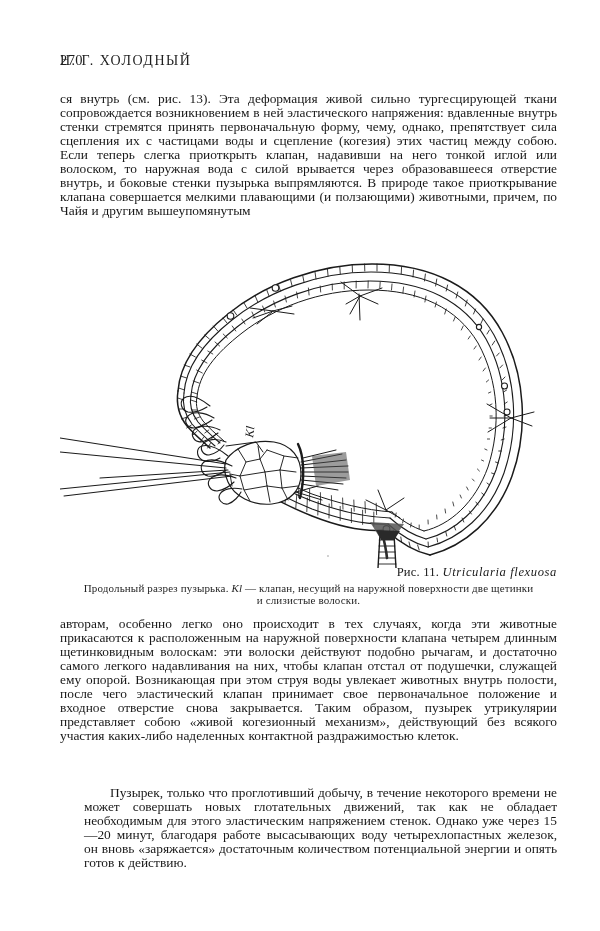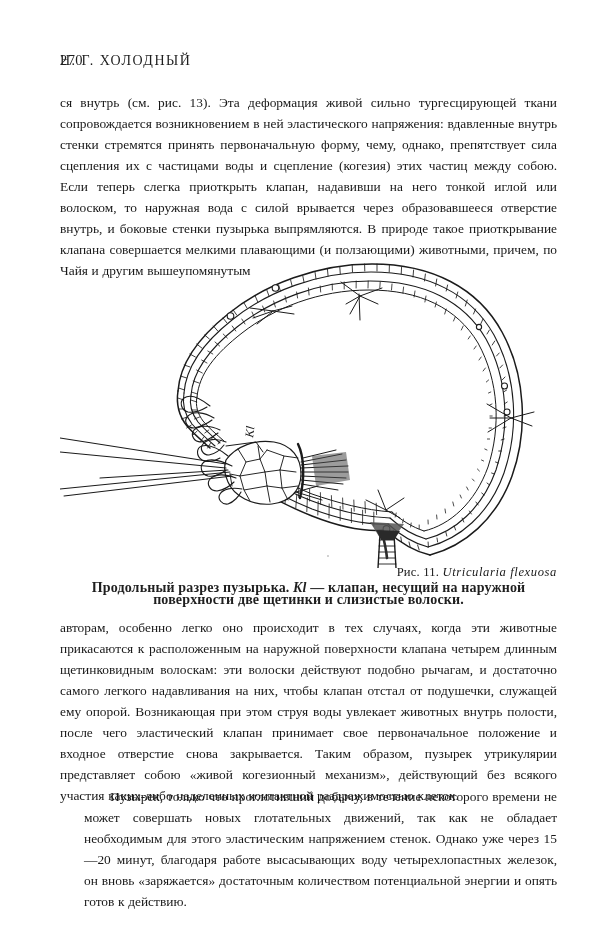--- a/index.html
+++ b/index.html
@@ -55,21 +55,21 @@
   }
 
   
   .col {
     position: absolute;
     left: 52px;
     width: 497px;
   }
   .ptext {
     font-size: 13.4px;
-    line-height: 21px;
+    line-height: 14px;
     text-align: justify;
     text-justify: inter-word;
     color: #181818;
     margin: 0;
     word-spacing: 0.3px;
   }
   .ptext.indent { text-indent: 26px; margin-left: 24px; }
 
   #para-top   { top: 92px; }
   #para-mid   { top: 617px; }
@@ -101,27 +101,26 @@
   }
   .cap-title {
     font-size: 12.6px;
     line-height: 15px;
     letter-spacing: 0.2px;
     color: #1a1a1a;
     text-align: right;
   }
   .cap-title .sp { font-style: italic; letter-spacing: 0.6px; }
   .cap-sub {
-    font-size: 14px;
+    font-size: 11px;
     line-height: 12.2px;
     letter-spacing: 0.15px;
     color: #1f1f1f;
     margin-top: 2px;
     padding: 0 22px;
-    font-weight: bold;
   }
   .cap-sub .ital { font-style: italic; }
 </style>
 </head>
 <body>
 
 <div class="page">
 
   <div class="runhead">
     <div class="folio">270</div>

